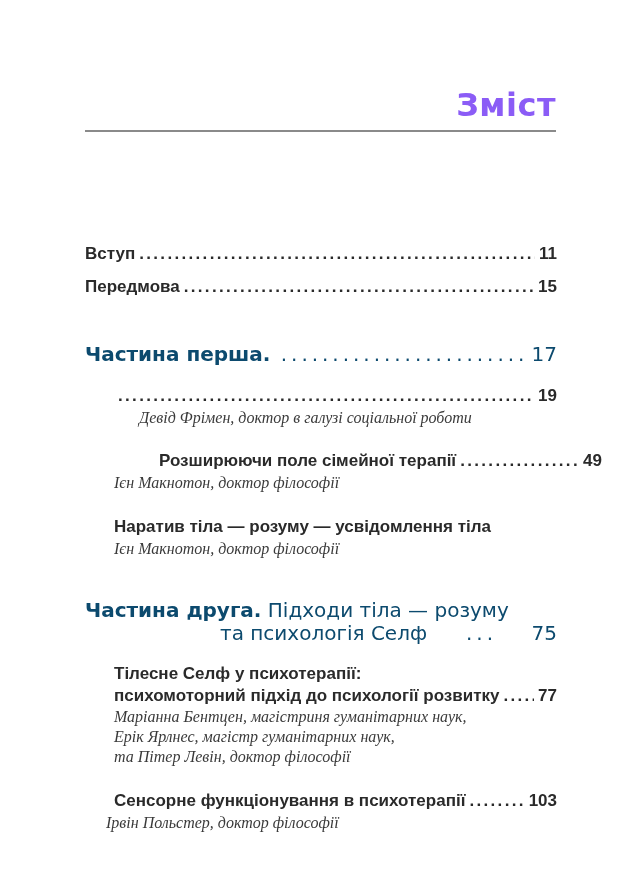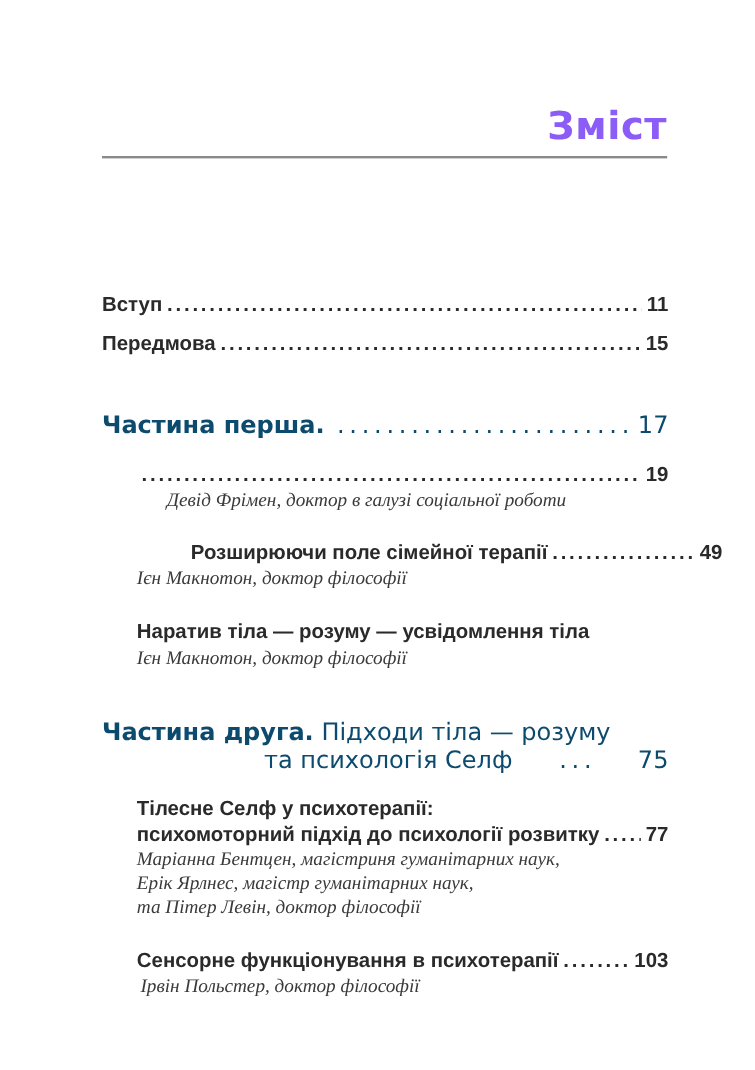--- a/index.html
+++ b/index.html
@@ -102,15 +102,15 @@
   </div>
   <div class="author" style="left:114px; top:708px;">Маріанна Бентцен, магістриня гуманітарних наук,</div>
   <div class="author" style="left:114px; top:728px;">Ерік Ярлнес, магістр гуманітарних наук,</div>
   <div class="author" style="left:114px; top:748px;">та Пітер Левін, доктор філософії</div>
 
   <div class="row serif" style="left:114px; width:443px; top:791px;">
     <span>Сенсорне функціонування в психотерапії</span>
     <span class="leader"></span>
     <span class="page">103</span>
   </div>
-  <div class="author" style="left:117px; top:814px;">Ірвін Польстер, доктор філософії</div>
+  <div class="author" style="left:106px; top:814px;">Ірвін Польстер, доктор філософії</div>
 
 </div>
 
 </body></html>

